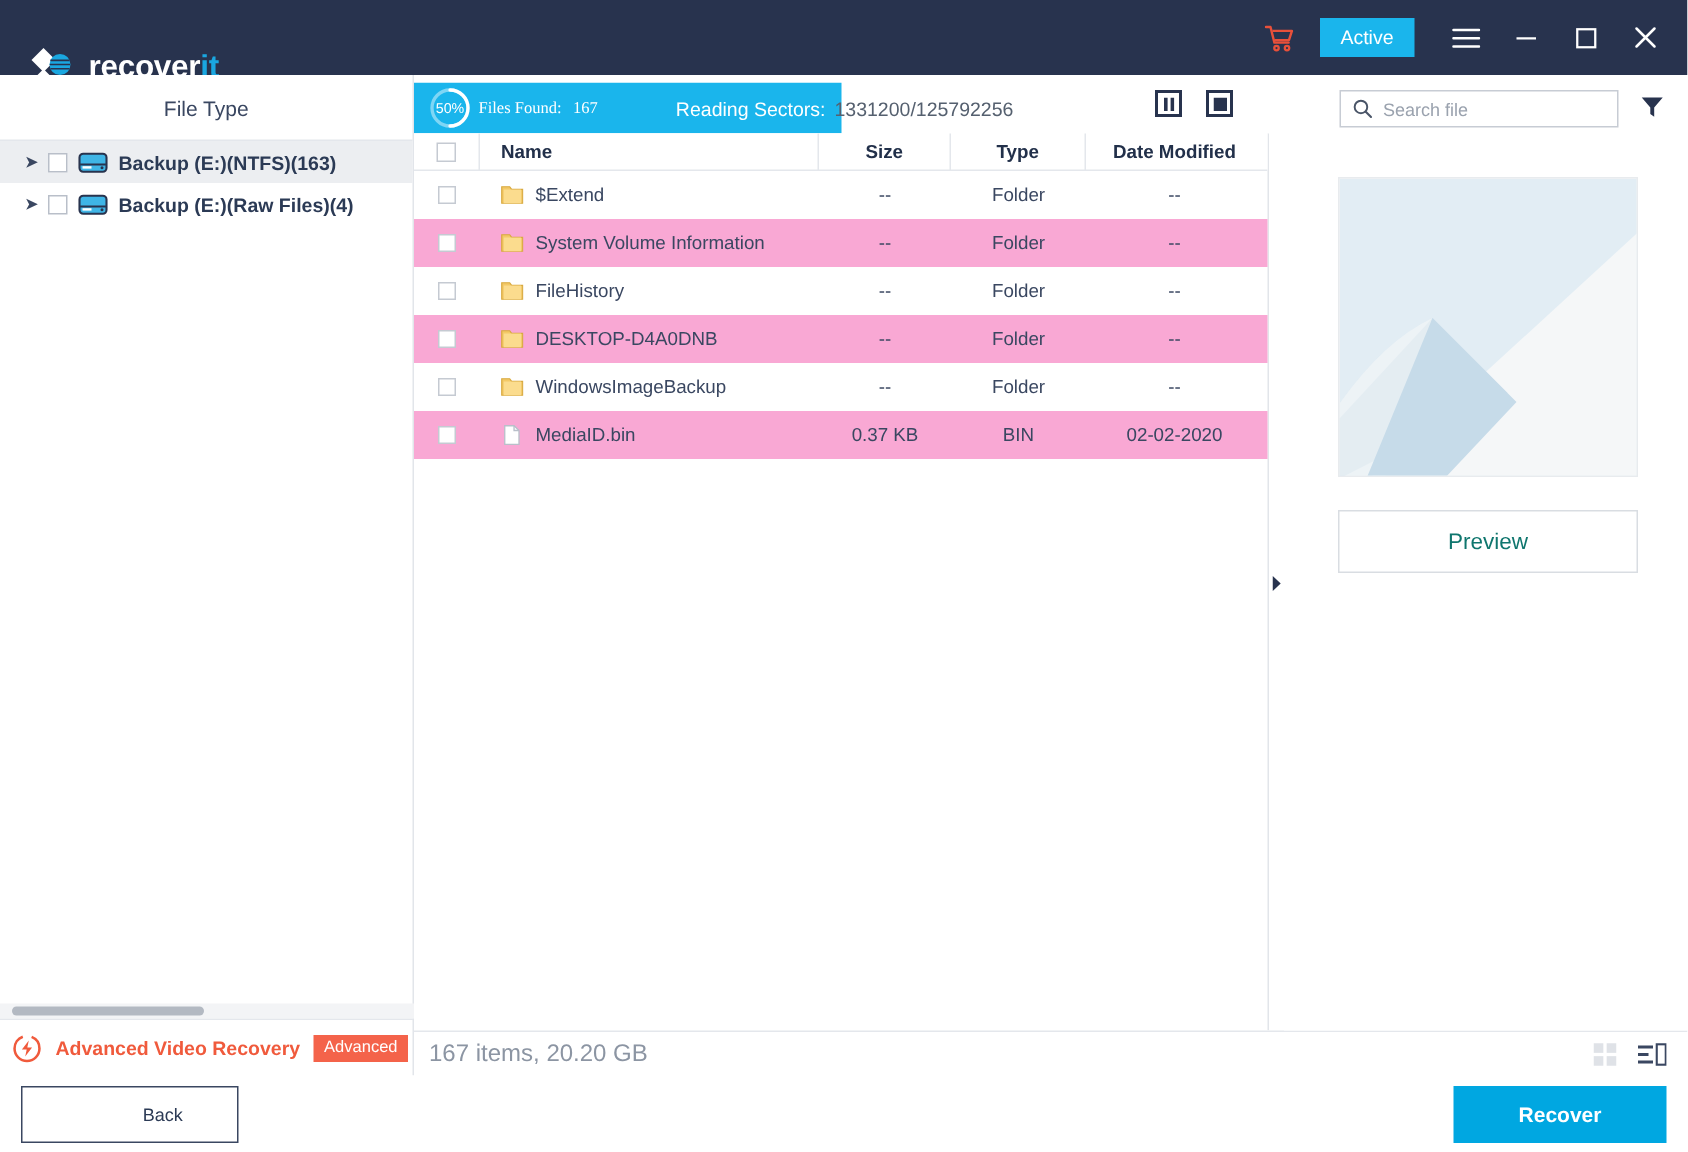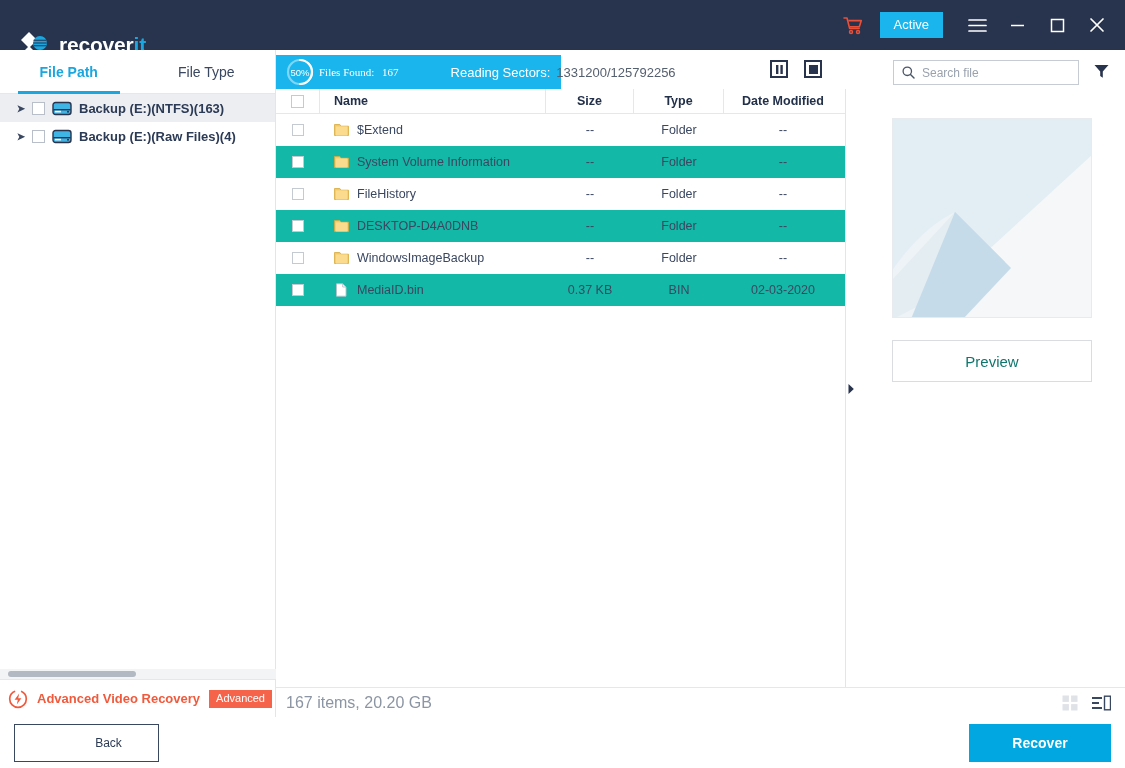--- a/index.html
+++ b/index.html
@@ -156,21 +156,21 @@
   .th-cb { width:44px; justify-content:center; }
   .th-name { width:226px; padding-left:14px; }
   .th-size { width:88px; justify-content:center; }
   .th-type { width:90px; justify-content:center; }
   .th-date { width:118px; justify-content:center; }
 
   .trow {
     height:32px; display:flex; align-items:center; cursor:pointer;
     font-size:12.5px; color:#3a4761;
   }
-  .trow.alt { background:#14b8a6; }
+  .trow.alt { background:#f9a8d4; }
   .rc { display:flex; align-items:center; }
   .rc-cb { width:44px; justify-content:center; }
   .rc-name { width:226px; padding-left:14px; }
   .rc-size { width:88px; justify-content:center; }
   .rc-type { width:90px; justify-content:center; }
   .rc-date { width:118px; justify-content:center; }
   .row-cb {
     width:12px; height:12px; border:1px solid #c5cad2; background:#fff; cursor:pointer;
   }
   .ficon { width:15px; height:14px; margin-right:8px; flex:0 0 auto; }
@@ -267,21 +267,20 @@
     <div class="win-btn" id="close-btn">
       <svg width="16" height="16" viewBox="0 0 16 16">
           <path d="M2 2 L14 14 M14 2 L2 14" stroke="#ffffff" stroke-width="1.7" stroke-linecap="round"></path>
         </svg>
     </div>
   </div>
 </div>
 
 <div id="sidebar">
   <div id="tabs">
-    <div class="tab active">File Path</div>
     <div class="tab">File Type</div>
   </div>
 
   <div class="tree-item selected">
     <span class="tw-arrow">➤</span>
     <span class="tree-cb"></span>
     <span class="drive-icon">
       <svg width="20" height="15" viewBox="0 0 20 15">
         <rect x="1" y="1.5" width="18" height="12" rx="2.5" fill="#3fb5e6" stroke="#28334e" stroke-width="1.4"></rect>
         <path d="M1.4 8.7 h17.2" stroke="#28334e" stroke-width="1.4"></path>
@@ -479,21 +478,21 @@
       <span class="ficon">
         <svg width="15" height="14" viewBox="0 0 15 14">
             <path d="M2.5 0.8 h6.2 l3.3 3.2 v9.2 h-9.5 z" fill="#ffffff" stroke="#b9c0ca" stroke-width="0.9"></path>
             <path d="M8.7 0.8 v3.2 h3.3" fill="none" stroke="#b9c0ca" stroke-width="0.9"></path>
           </svg>
       </span>
       <span>MediaID.bin</span>
     </div>
     <div class="rc rc-size">0.37  KB</div>
     <div class="rc rc-type">BIN</div>
-    <div class="rc rc-date">02-03-2020</div>
+    <div class="rc rc-date">02-02-2020</div>
   </div>
 </div>
 
 <div id="collapse-handle">
   <svg width="8" height="12" viewBox="0 0 8 12">
       <path d="M1.5 1 L6.8 6 L1.5 11 z" fill="#28334e"></path>
     </svg>
 </div>
 
 <div id="file-footer">

